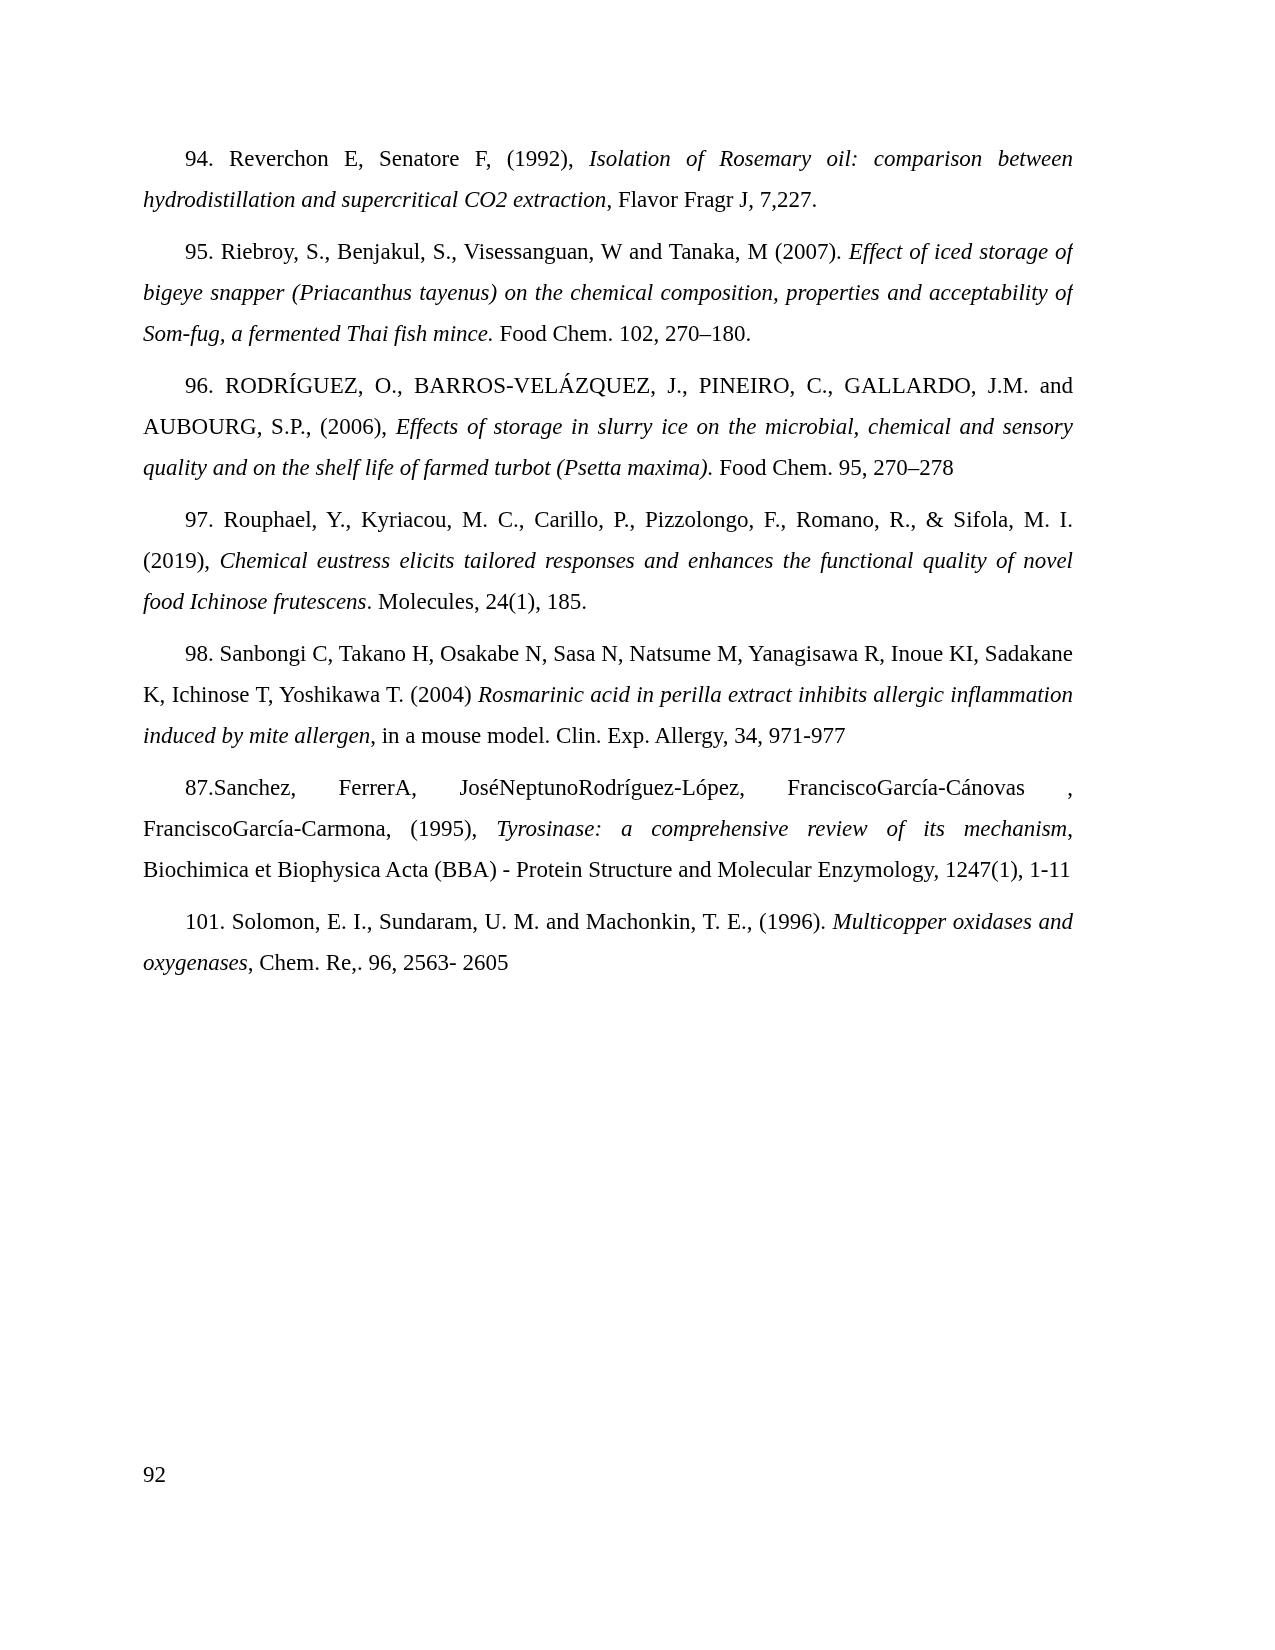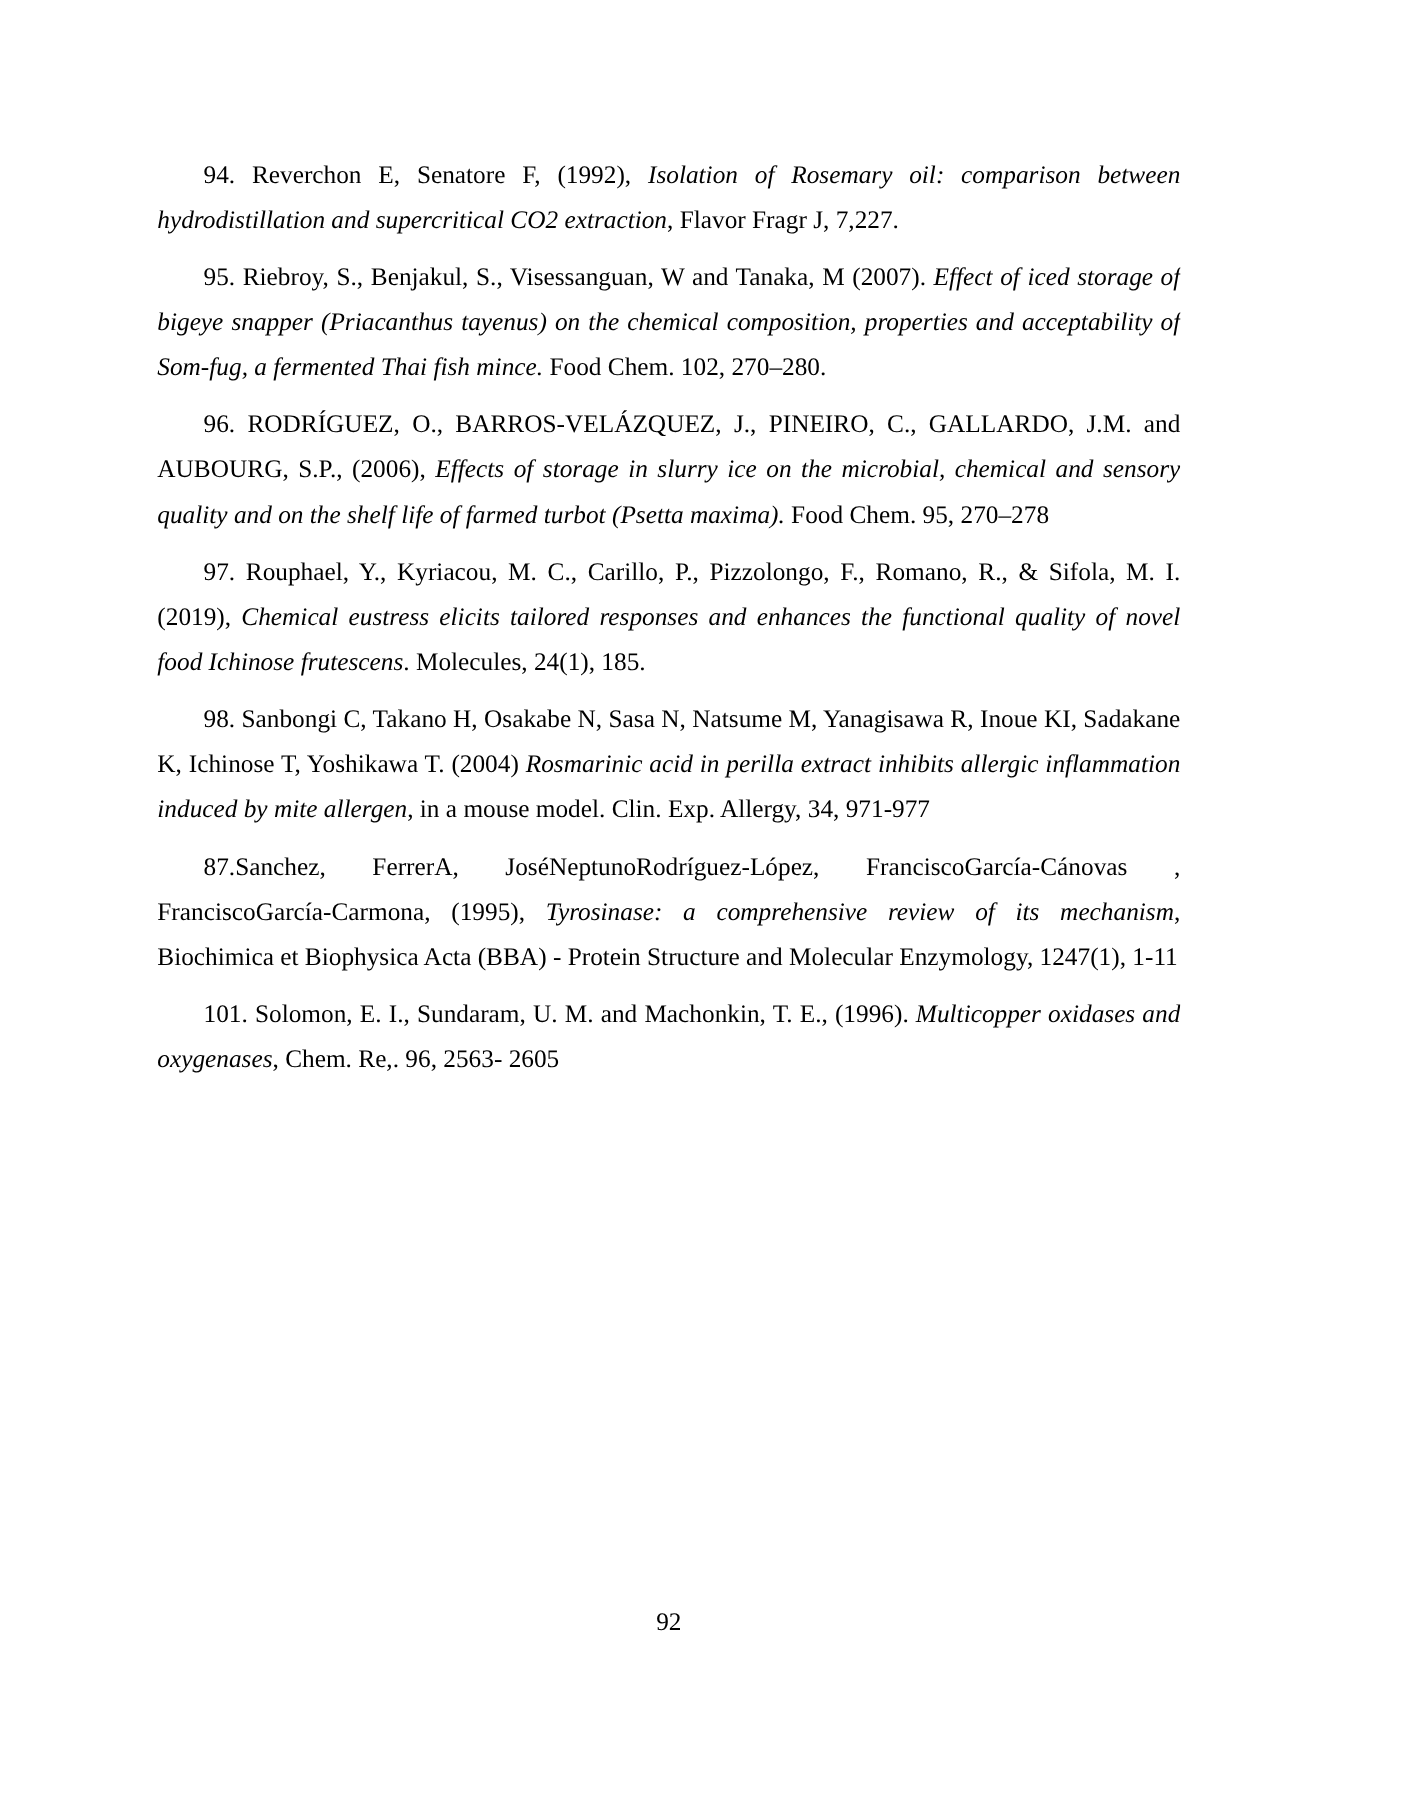--- a/index.html
+++ b/index.html
@@ -30,31 +30,30 @@
     text-indent: 42px;
   }
   p.ref span.italic {
     font-style: italic;
   }
   .footer {
     position: absolute;
     top: 1462px;
     left: 143px;
     width: 930px;
-    text-align: center;
     font-size: 23px;
   }
 </style>
 </head>
 <body>
 
 <div class="page">
   <div class="content" id="references-list">
       <p class="ref"><span>94. Reverchon E, Senatore F, (1992), </span><span class="italic">Isolation of Rosemary oil: comparison between hydrodistillation and supercritical CO2 extraction</span><span>, Flavor Fragr J, 7,227.</span></p>
-      <p class="ref"><span>95. Riebroy, S., Benjakul, S., Visessanguan, W and Tanaka, M (2007). </span><span class="italic">Effect of iced storage of bigeye snapper (Priacanthus tayenus) on the chemical composition, properties and acceptability of Som-fug, a fermented Thai fish mince.</span><span> Food Chem. 102, 270–280.</span></p>
+      <p class="ref"><span>95. Riebroy, S., Benjakul, S., Visessanguan, W and Tanaka, M (2007). </span><span class="italic">Effect of iced storage of bigeye snapper (Priacanthus tayenus) on the chemical composition, properties and acceptability of Som-fug, a fermented Thai fish mince.</span><span> Food Chem. 102, 270–180.</span></p>
       <p class="ref"><span>96. RODRÍGUEZ, O., BARROS-VELÁZQUEZ, J., PINEIRO, C., GALLARDO, J.M. and AUBOURG, S.P., (2006), </span><span class="italic">Effects of storage in slurry ice on the microbial, chemical and sensory quality and on the shelf life of farmed turbot (Psetta maxima).</span><span> Food Chem. 95, 270–278</span></p>
       <p class="ref"><span>97. Rouphael, Y., Kyriacou, M. C., Carillo, P., Pizzolongo, F., Romano, R., &amp; Sifola, M. I. (2019), </span><span class="italic">Chemical eustress elicits tailored responses and enhances the functional quality of novel food Ichinose frutescens</span><span>. Molecules, 24(1), 185.</span></p>
       <p class="ref"><span>98. Sanbongi C, Takano H, Osakabe N, Sasa N, Natsume M, Yanagisawa R, Inoue KI, Sadakane K, Ichinose T, Yoshikawa T. (2004) </span><span class="italic">Rosmarinic acid in perilla extract inhibits allergic inflammation induced by mite allergen</span><span>, in a mouse model. Clin. Exp. Allergy, 34, 971-977</span></p>
       <p class="ref"><span>87.Sanchez, FerrerA, JoséNeptunoRodríguez-López, FranciscoGarcía-Cánovas , FranciscoGarcía-Carmona, (1995), </span><span class="italic">Tyrosinase: a comprehensive review of its mechanism</span><span>, Biochimica et Biophysica Acta (BBA) - Protein Structure and Molecular Enzymology, 1247(1), 1-11</span></p>
       <p class="ref"><span>101. Solomon, E. I., Sundaram, U. M. and Machonkin, T. E., (1996). </span><span class="italic">Multicopper oxidases and oxygenases</span><span>, Chem. Re,. 96, 2563- 2605</span></p>
     </div>
   <div class="footer">92</div>
 </div>
 
 </body></html>

